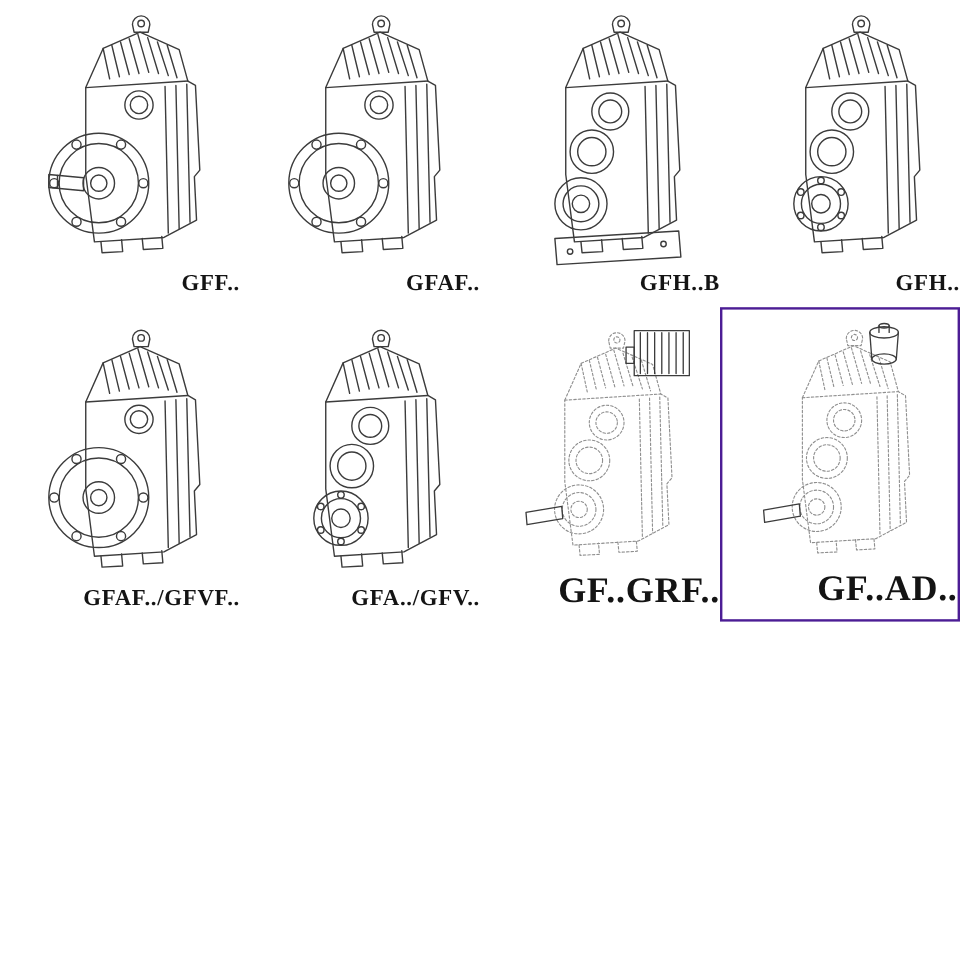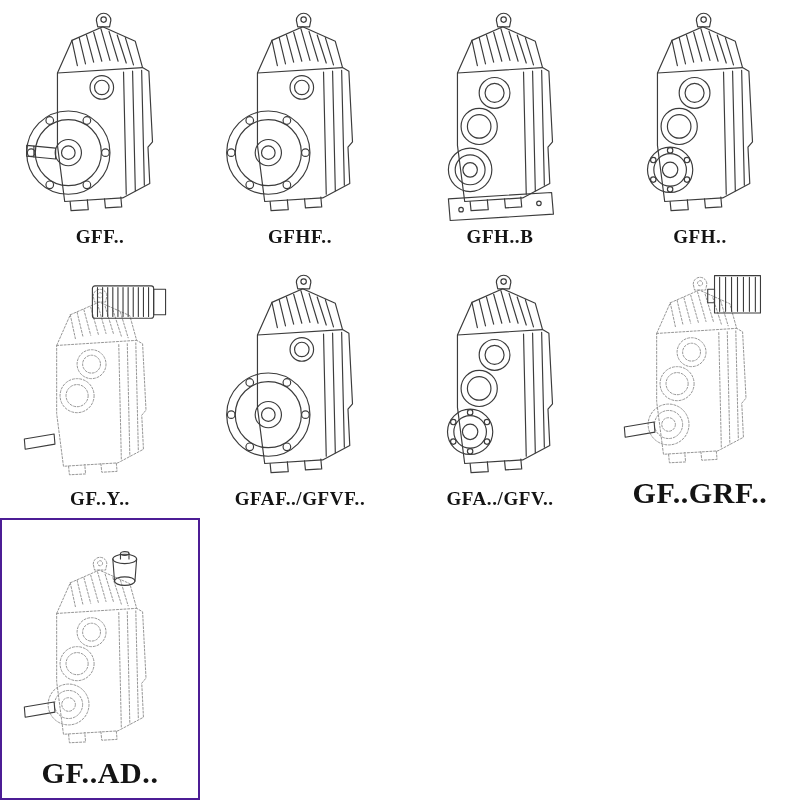--- a/index.html
+++ b/index.html
@@ -1,21 +1,21 @@
 <!DOCTYPE html>
 <html><head>
 <meta charset="utf-8">
 <style>
   * { margin:0; padding:0; box-sizing:border-box; }
   html,body { width:800px; height:800px; background:#ffffff; overflow:hidden;
               font-family:"Liberation Serif", serif; }
   .page { width:800px; height:800px; display:grid;
           grid-template-columns:repeat(4,200px);
           grid-template-rows:256px 262px 282px; background:#ffffff; }
-  .cell { display:flex; flex-direction:column; align-items:center;
+  .cell { display:flex; flex-direction:column; align-items:flex-end;
           justify-content:flex-end; padding-bottom:8px; overflow:hidden; }
   .cell.boxed { border:2px solid #4c1d95; }
   svg.drawing { width:172px; height:auto; flex:0 0 auto; }
   .label { font-weight:bold; font-size:19px; letter-spacing:0.6px; color:#141414;
            margin-top:3px; white-space:nowrap; }
   .cell.big .label { font-size:30px; }
   svg.drawing use { stroke:#3c3c3c; stroke-width:1.3; fill:none;
                     stroke-linejoin:round; stroke-linecap:round; }
   svg.drawing use.dash { stroke:#8f8f8f; stroke-width:1.1; stroke-dasharray:2.4 2; }
   .defs-holder { position:absolute; width:0; height:0; overflow:hidden; }
@@ -126,21 +126,21 @@
   </div>
 
 
 
   <div class="cell">
     <svg class="drawing" viewBox="0 0 190 240">
       <use href="#g-housing"></use>
       <use href="#g-topbore"></use>
       <use href="#g-flange"></use>
     </svg>
-    <div class="label">GFHF..</div>
+    <div class="label">GFAF..</div>
   </div>
 
   <div class="cell">
     <svg class="drawing" viewBox="0 0 190 240">
       <use href="#g-housing"></use>
       <use href="#g-bores"></use>
       <use href="#g-ring2"></use>
       <use href="#g-base"></use>
     </svg>
     <div class="label">GFH..B</div>
@@ -149,31 +149,20 @@
   <div class="cell">
     <svg class="drawing" viewBox="0 0 190 240">
       <use href="#g-housing"></use>
       <use href="#g-bores"></use>
       <use href="#g-ring"></use>
     </svg>
     <div class="label">GFH..</div>
   </div>
 
 
-  <div class="cell">
-    <svg class="drawing" viewBox="0 0 190 240">
-      <g transform="translate(2,16) scale(0.94)">
-        <use class="dash" href="#g-housing"></use>
-        <use class="dash" href="#g-bores"></use>
-        <use href="#g-sshaft"></use>
-        <use href="#g-motor"></use>
-      </g>
-    </svg>
-    <div class="label">GF..Y..</div>
-  </div>
 
   <div class="cell">
     <svg class="drawing" viewBox="0 0 190 240">
       <use href="#g-housing"></use>
       <use href="#g-topbore"></use>
       <use href="#g-flange"></use>
     </svg>
     <div class="label">GFAF../GFVF..</div>
   </div>
 

